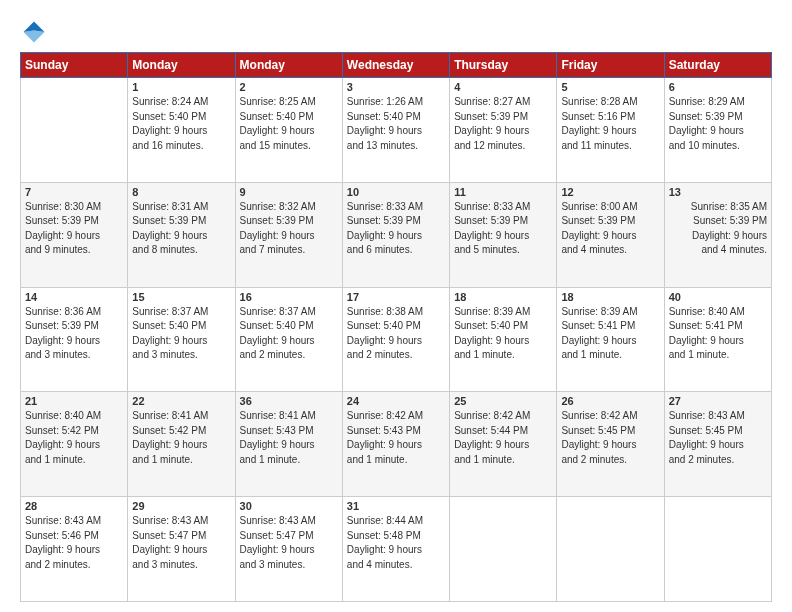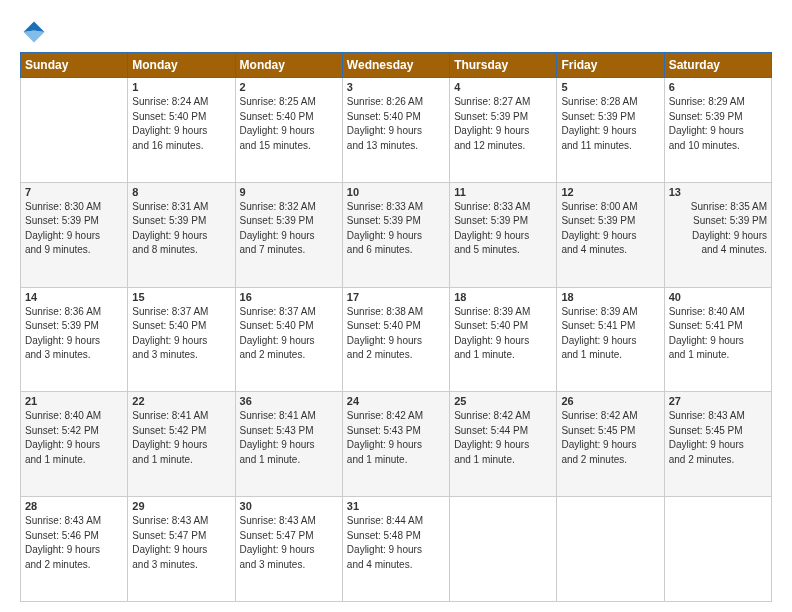--- a/index.html
+++ b/index.html
@@ -54,21 +54,21 @@
       color: #555;
     }
     .calendar {
       flex: 1;
       border: 1px solid #ccc;
       border-collapse: collapse;
       width: 100%;
       table-layout: fixed;
     }
     .calendar th {
-      background: #a16207;
+      background: #b91c1c;
       color: #fff;
       font-size: 12px;
       font-weight: bold;
       padding: 5px 4px;
       border: 1px solid #2e6db4;
       text-align: left;
     }
     .calendar td {
       border: 1px solid #ccc;
       vertical-align: top;
@@ -144,36 +144,36 @@
           </td>
           <td>
             <span class="day-num">2</span>
             <div class="day-info" style="white-space: pre-line;">Sunrise: 8:25 AM
 Sunset: 5:40 PM
 Daylight: 9 hours
 and 15 minutes.</div>
           </td>
           <td>
             <span class="day-num">3</span>
-            <div class="day-info" style="white-space: pre-line;">Sunrise: 8:26 AM
+            <div class="day-info" style="white-space: pre-line;">Sunrise: 1:26 AM
 Sunset: 5:40 PM
 Daylight: 9 hours
 and 13 minutes.</div>
           </td>
           <td>
             <span class="day-num">4</span>
             <div class="day-info" style="white-space: pre-line;">Sunrise: 8:27 AM
 Sunset: 5:39 PM
 Daylight: 9 hours
 and 12 minutes.</div>
           </td>
           <td>
             <span class="day-num">5</span>
             <div class="day-info" style="white-space: pre-line;">Sunrise: 8:28 AM
-Sunset: 5:39 PM
+Sunset: 5:16 PM
 Daylight: 9 hours
 and 11 minutes.</div>
           </td>
           <td>
             <span class="day-num">6</span>
             <div class="day-info" style="white-space: pre-line;">Sunrise: 8:29 AM
 Sunset: 5:39 PM
 Daylight: 9 hours
 and 10 minutes.</div>
           </td>

